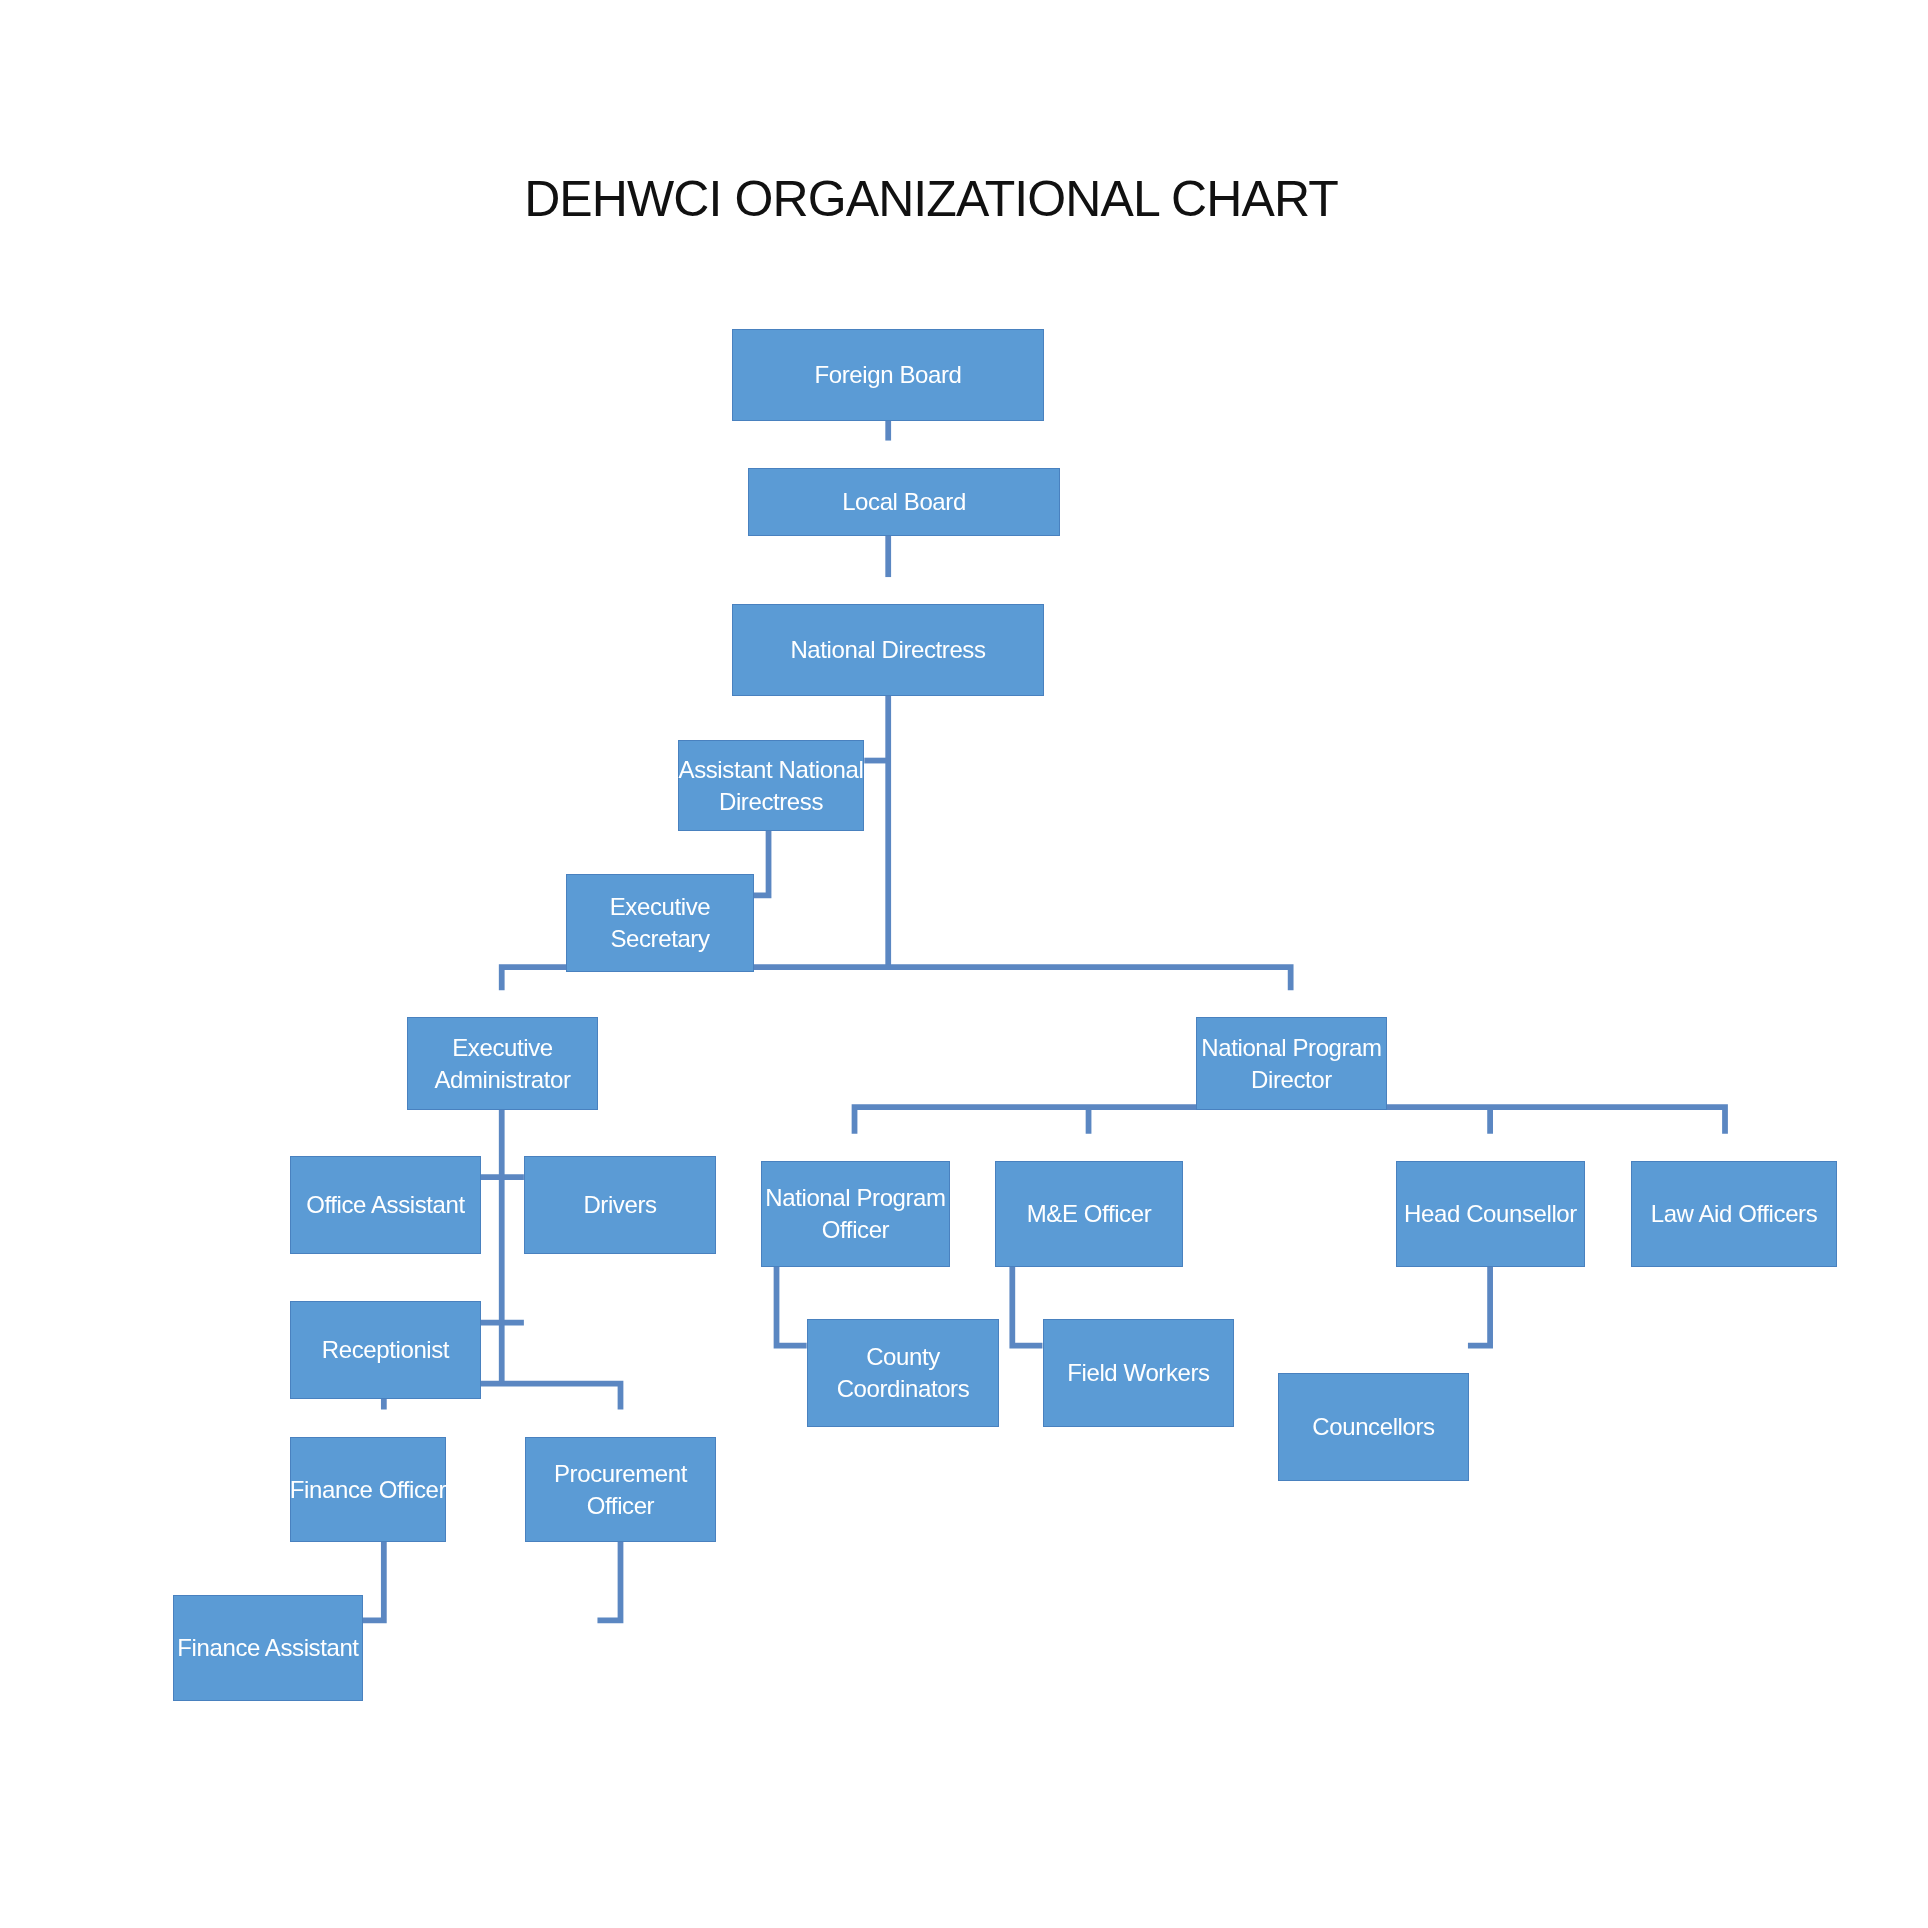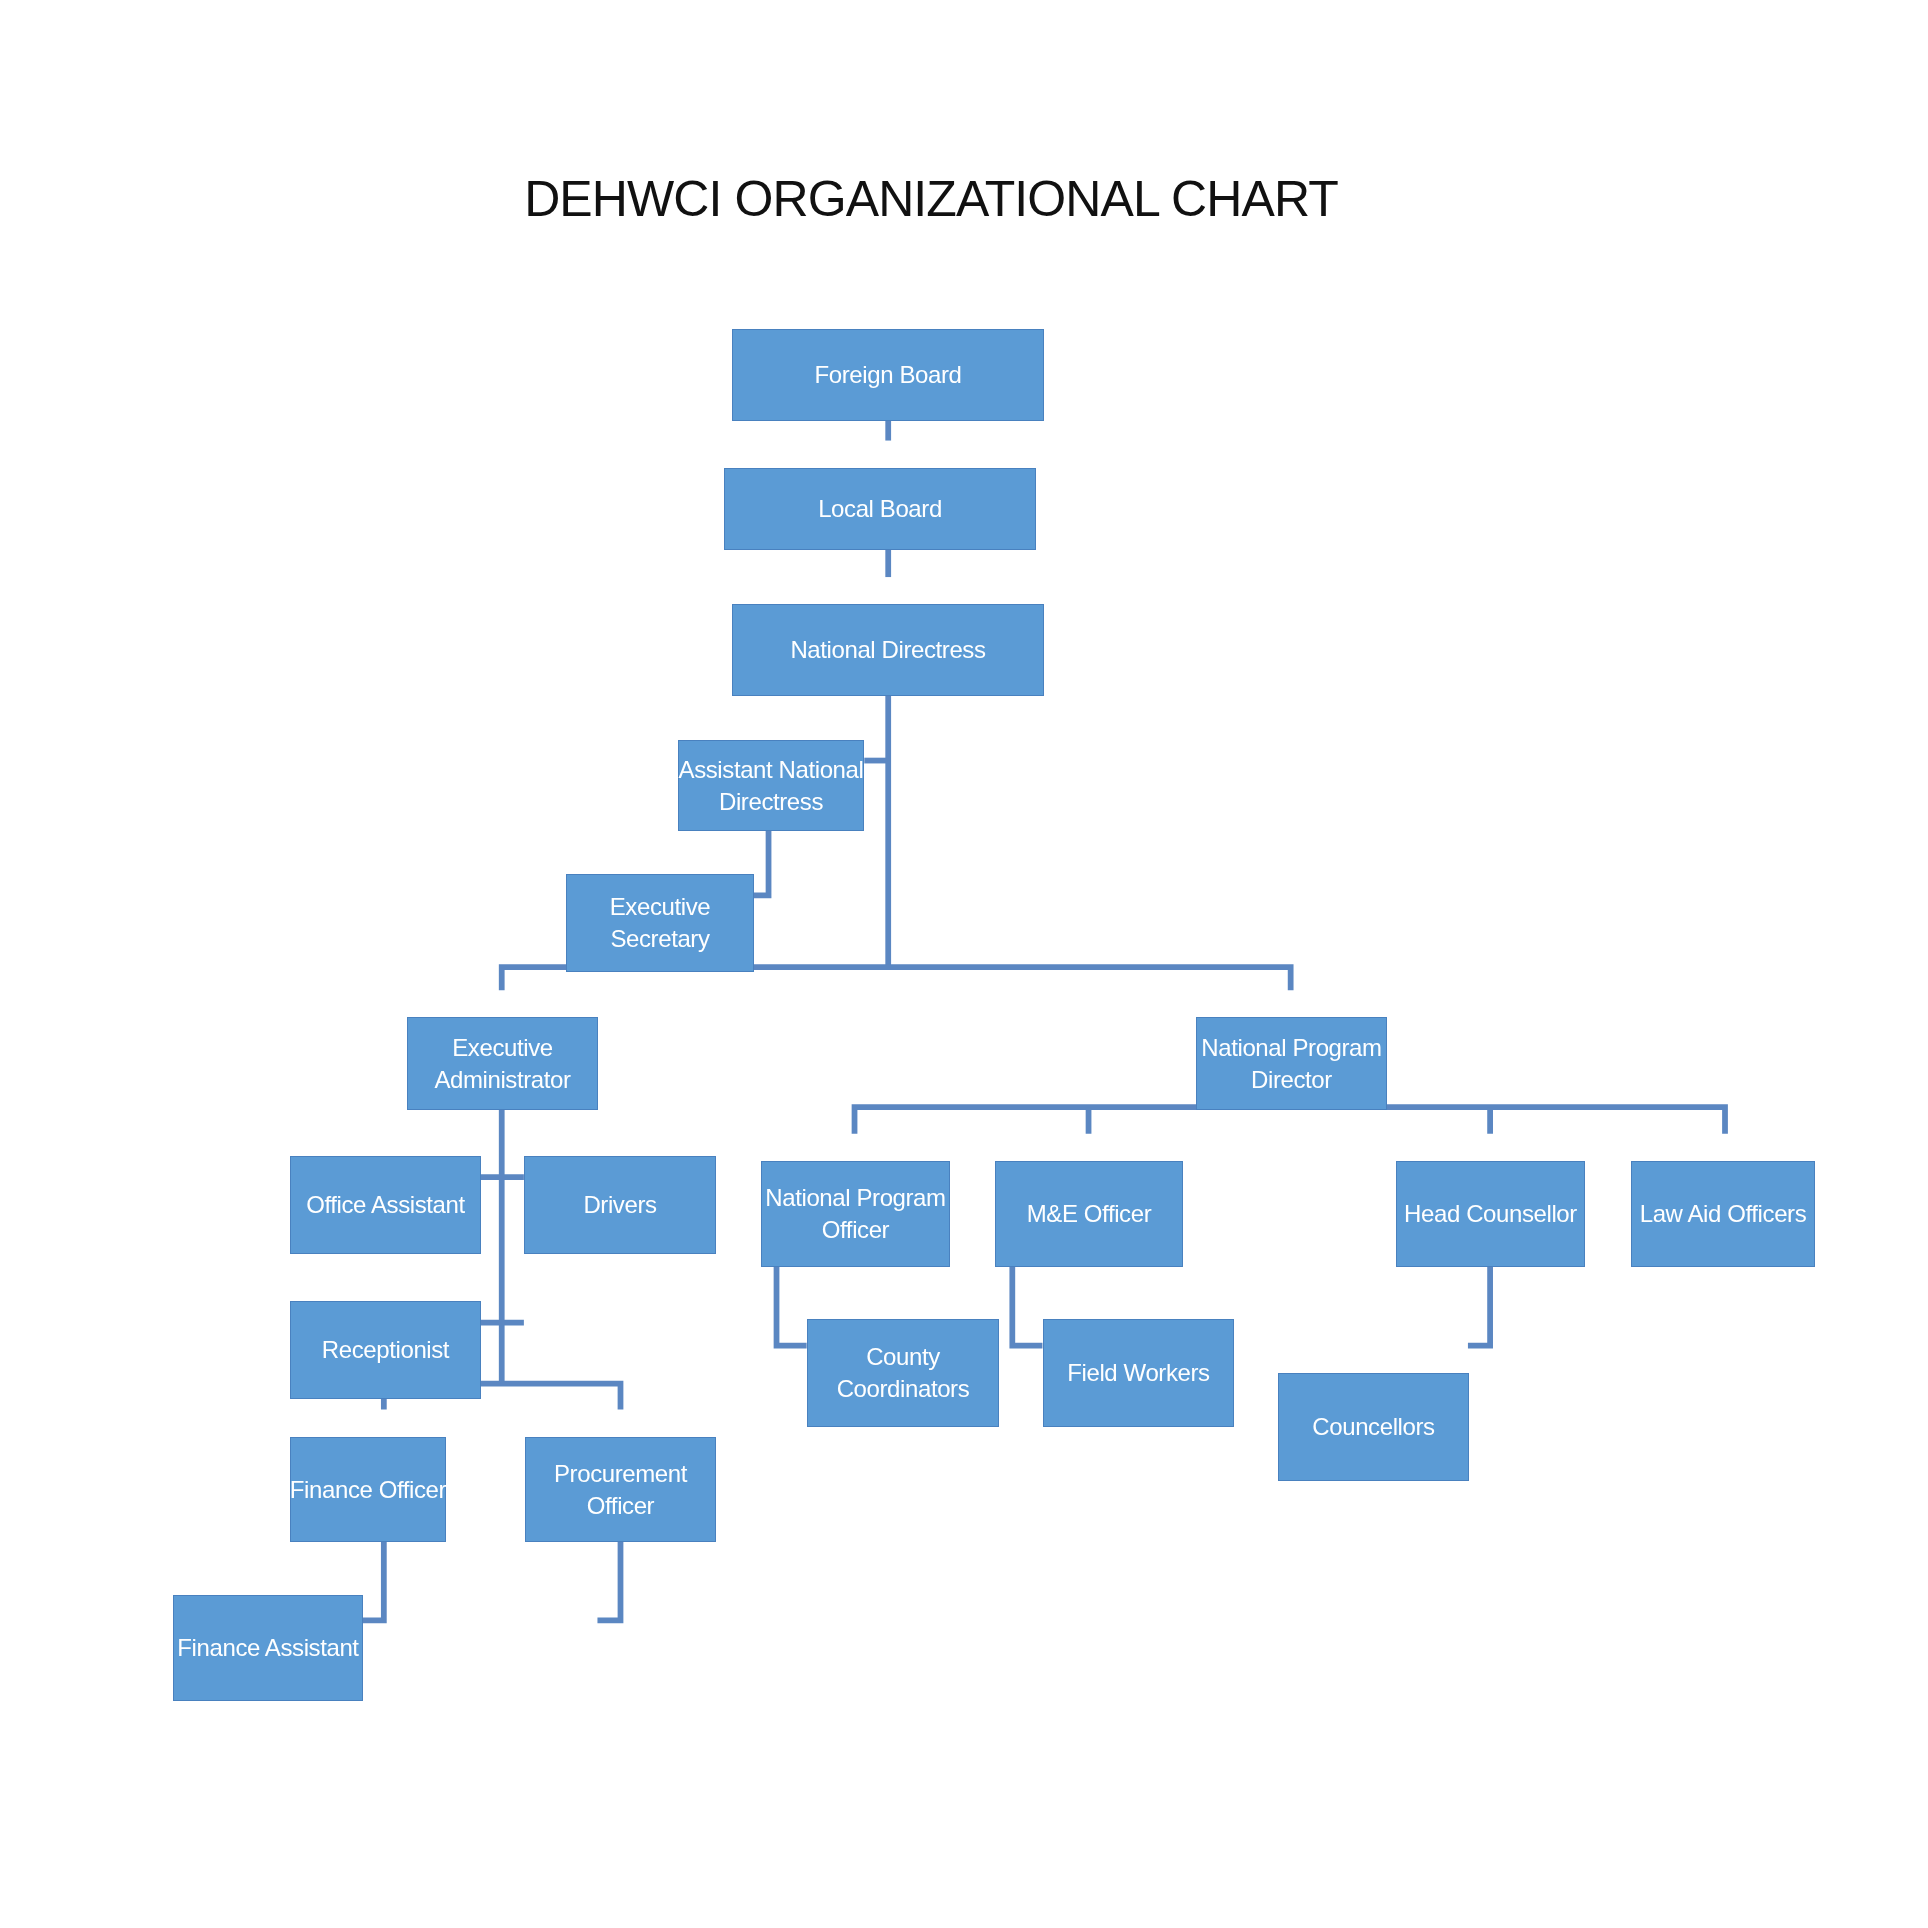--- a/index.html
+++ b/index.html
@@ -79,41 +79,41 @@
     <polyline points="1456,1222 1456,1252"></polyline>
     <polyline points="964,1279 964,1249 1946,1249 1946,1279"></polyline>
     <polyline points="1228,1249 1228,1279"></polyline>
     <polyline points="1681,1249 1681,1279"></polyline>
     <polyline points="876,1398 876,1518 910,1518"></polyline>
     <polyline points="1142,1398 1142,1518 1176,1518"></polyline>
     <polyline points="1681,1398 1681,1518 1656,1518"></polyline>
   </svg>
 
   <div class="node" style="left:732px;  top:302px;  width:312px; height:92px">Foreign Board</div>
-  <div class="node" style="left:724px;  top:441px;  width:312px; height:82px">Local Board</div>
+  <div class="node" style="left:748px;  top:441px;  width:312px; height:68px">Local Board</div>
   <div class="node" style="left:732px;  top:577px;  width:312px; height:92px">National Directress</div>
   <div class="node" style="left:678px;  top:713px;  width:186px; height:91px">Assistant National
 Directress</div>
   <div class="node" style="left:566px;  top:847px;  width:188px; height:98px">Executive
 Secretary</div>
   <div class="node" style="left:407px;  top:990px; width:191px; height:93px">Executive
 Administrator</div>
   <div class="node" style="left:1196px; top:990px; width:191px; height:93px">National Program
 Director</div>
   <div class="node" style="left:290px;  top:1129px; width:191px; height:98px">Office Assistant</div>
   <div class="node" style="left:524px;  top:1129px; width:192px; height:98px">Drivers</div>
   <div class="node" style="left:290px;  top:1274px; width:191px; height:98px">Receptionist</div>
   <div class="node" style="left:290px;  top:1410px; width:156px; height:105px">Finance Officer</div>
   <div class="node" style="left:525px;  top:1410px; width:191px; height:105px">Procurement
 Officer</div>
   <div class="node" style="left:173px;  top:1568px; width:190px; height:106px">Finance Assistant</div>
   <div class="node" style="left:761px;  top:1134px; width:189px; height:106px">National Program
 Officer</div>
   <div class="node" style="left:995px; top:1134px; width:188px; height:106px">M&amp;E Officer</div>
   <div class="node" style="left:1396px; top:1134px; width:189px; height:106px">Head Counsellor</div>
-  <div class="node" style="left:1631px; top:1134px; width:184px; height:106px">Law Aid Officers</div>
+  <div class="node" style="left:1631px; top:1134px; width:206px; height:106px">Law Aid Officers</div>
   <div class="node" style="left:807px;  top:1292px; width:192px; height:108px">County
 Coordinators</div>
   <div class="node" style="left:1043px; top:1292px; width:191px; height:108px">Field Workers</div>
   <div class="node" style="left:1278px; top:1346px; width:191px; height:108px">Councellors</div>
 
 </div>
 
 
 </body></html>

